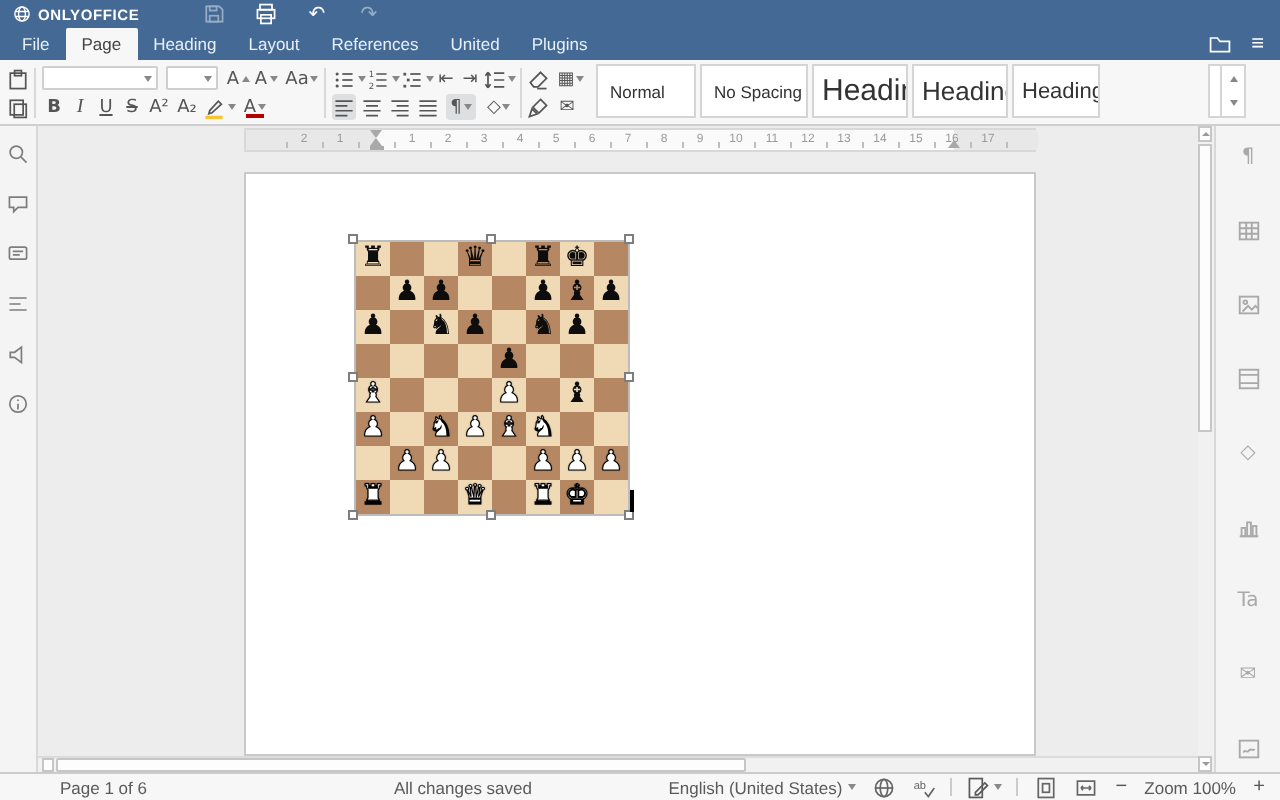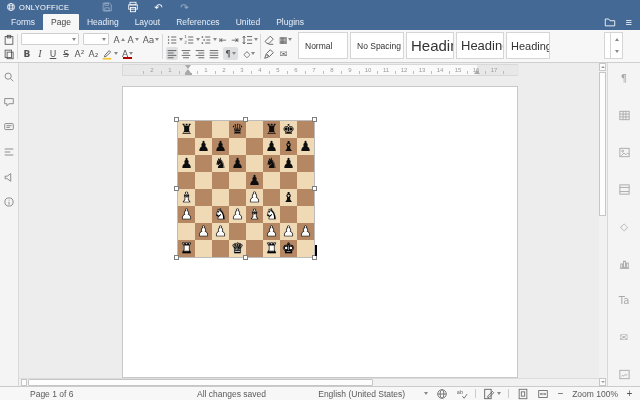--- a/index.html
+++ b/index.html
@@ -2,21 +2,21 @@
 <html><head>
 <meta charset="utf-8">
 <style>
 *{margin:0;padding:0;box-sizing:border-box}
 html,body{width:640px;height:400px;overflow:hidden}
 body{font-family:"Liberation Sans",sans-serif;background:#fff;position:relative}
 .app{position:absolute;inset:0;width:640px;height:400px}
 
 
 .titlebar{position:absolute;top:0;left:0;right:0;height:14px;background:#446995;display:flex;align-items:center}
-.logo{display:flex;align-items:center;gap:3px;padding-left:6px;color:#fff;font-size:7.5px;font-weight:normal;letter-spacing:.3px}
+.logo{display:flex;align-items:center;gap:3px;padding-left:6px;color:#fff;font-size:7.5px;font-weight:bold;letter-spacing:.3px}
 .quick{position:absolute;left:100px;top:0;height:14px;display:flex;align-items:center;gap:13px}
 .qbtn{display:flex;align-items:center;justify-content:center;width:13px;height:13px;color:#fff}
 .qbtn.dim{opacity:.45}
 .arrowglyph{font-family:"DejaVu Sans",sans-serif;font-size:10px;line-height:13px;color:#fff}
 
 
 .tabsrow{position:absolute;top:14px;left:0;right:0;height:16px;background:#446995;display:flex;align-items:flex-end;padding-left:3px}
 .tab{height:16px;line-height:16px;padding:0 8px;font-size:8.5px;color:#e9eff6;cursor:default}
 .tab.active{background:#f7f7f7;color:#444;border-radius:1px 1px 0 0}
 .tabicons{position:absolute;right:8px;top:0;height:16px;display:flex;gap:10px;align-items:center;color:#fff}
@@ -114,21 +114,21 @@
       <span class="qbtn">
           <span class="arrowglyph">↶</span>
         </span>
       <span class="qbtn dim">
           <span class="arrowglyph">↷</span>
         </span>
     </div>
   </div>
 
   <div class="tabsrow">
-    <div class="tab">Forms</div>
+    <div class="tab">File</div>
     <div class="tab active">Page</div>
     <div class="tab">Heading</div>
     <div class="tab">Layout</div>
     <div class="tab">References</div>
     <div class="tab">United</div>
     <div class="tab">Plugins</div>
     <div class="tabicons">
       <span><span><svg viewBox="0 0 14 14" width="12" height="12" fill="none" stroke="currentColor" stroke-width="1">
               <path d="M1.5 3.5h4l1.5 2h5.5v6h-11z"></path>
             </svg></span></span>
@@ -649,21 +649,21 @@
             </svg>
           </span>
         </span>
       </div>
   </div>
 
   <div class="statusbar">
     <span class="sb-page">Page 1 of 6</span>
     <span class="sb-saved">All changes saved</span>
     <div class="sb-right">
-      <span style="display:flex;align-items:center;gap:19px">
+      <span style="display:flex;align-items:center;gap:3px">
           <span>English (United States)</span>
           <span class="caret"></span>
         </span>
       <span class="sbicon">
           <span>
             <svg viewBox="0 0 14 14" width="12" height="12" fill="none" stroke="currentColor" stroke-width="1">
               <circle cx="7" cy="7" r="5"></circle>
               <ellipse cx="7" cy="7" rx="2.2" ry="5"></ellipse>
               <path d="M2 7h10"></path>
             </svg>

